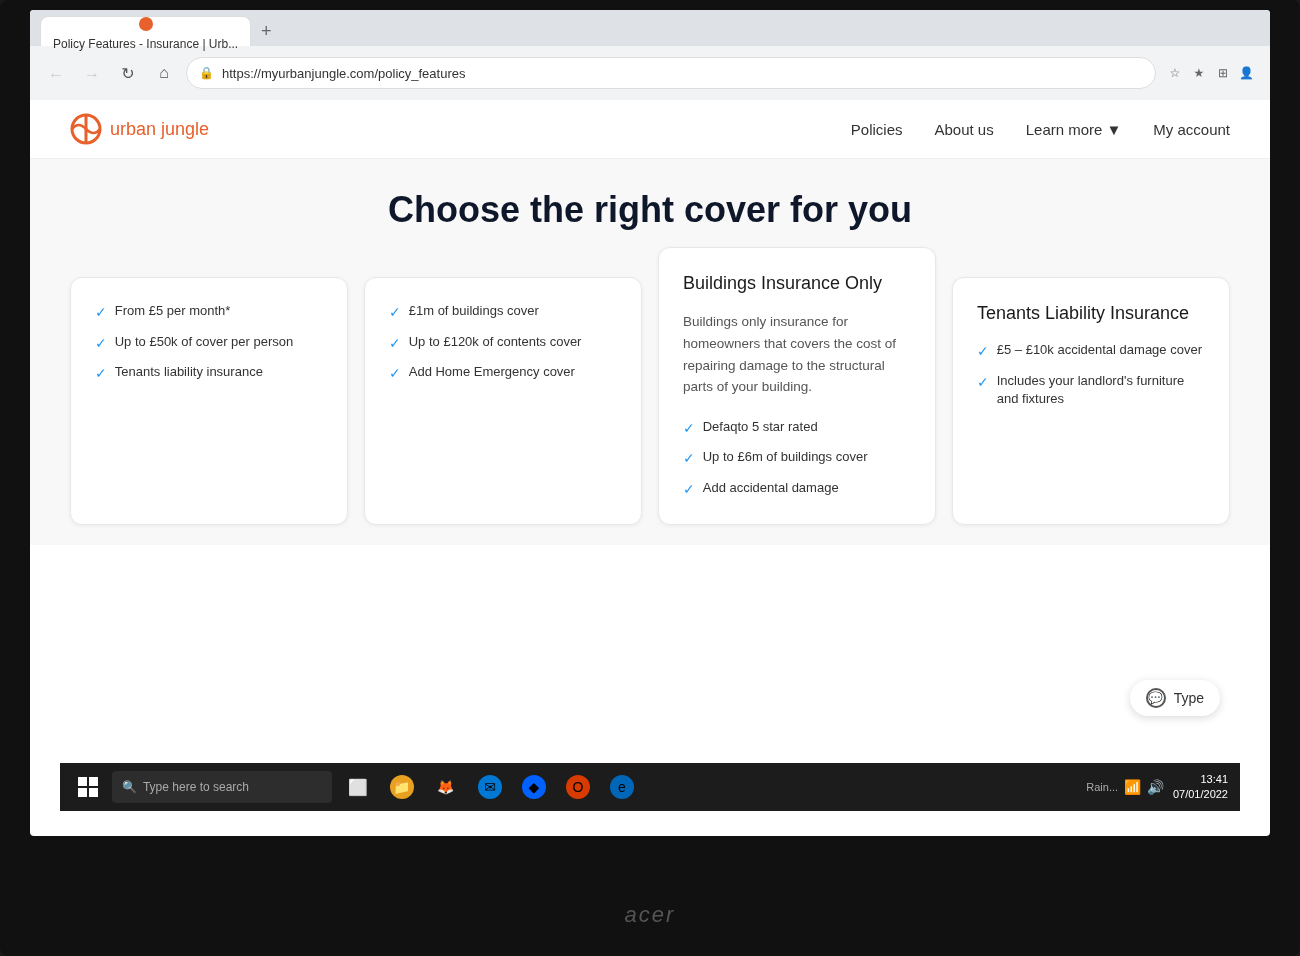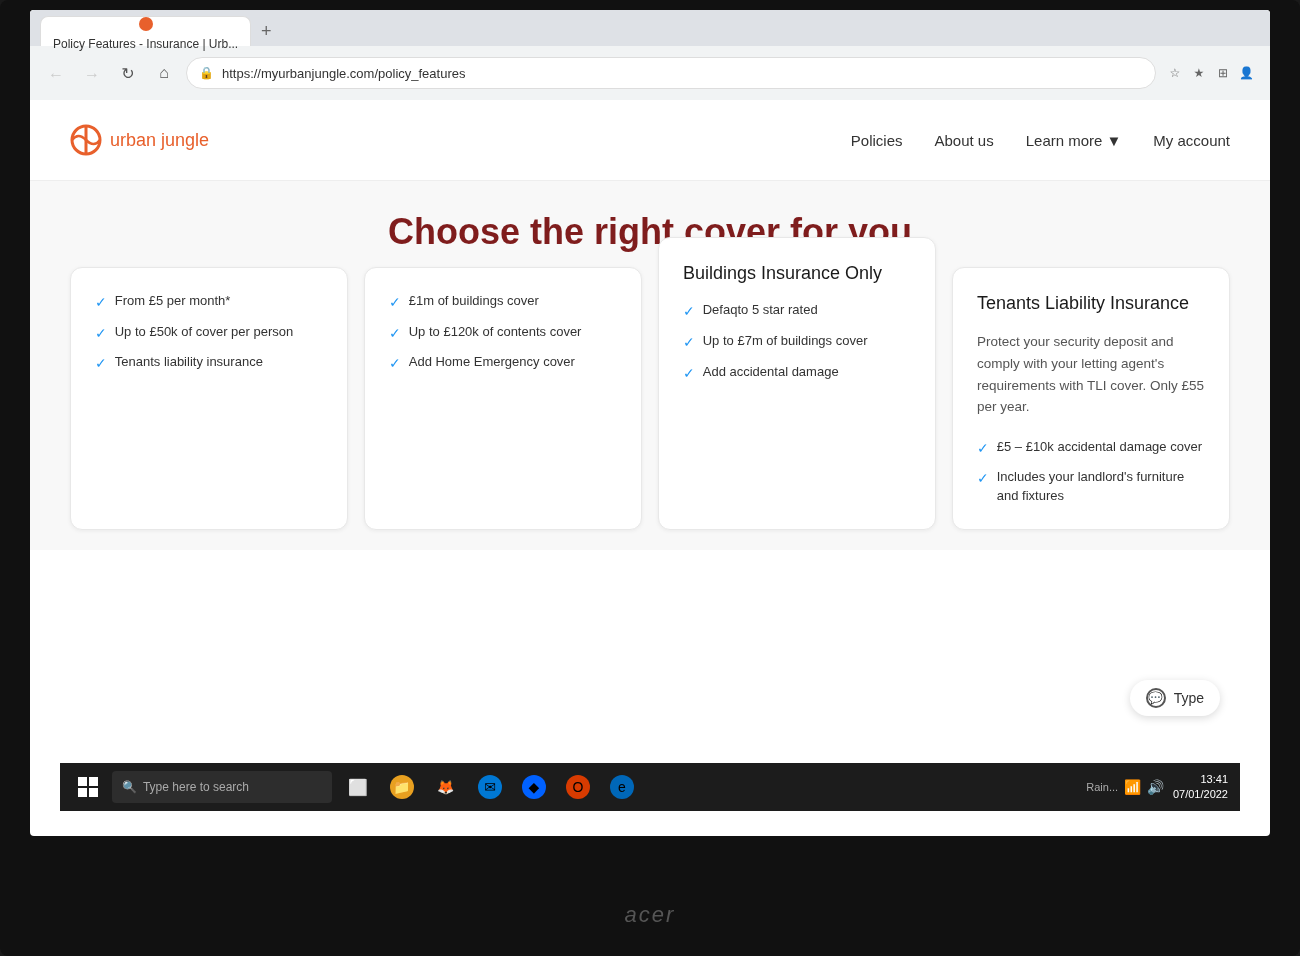--- a/index.html
+++ b/index.html
@@ -141,21 +141,21 @@
     .website-content {
       background: #fff;
       overflow: hidden;
     }
 
     
     .site-nav {
       display: flex;
       justify-content: space-between;
       align-items: center;
-      padding: 24px 40px;
+      padding: 13px 40px;
       background: #fff;
       border-bottom: 1px solid #eee;
     }
 
     .site-logo {
       display: flex;
       align-items: center;
       gap: 8px;
       color: #e8602c;
       font-size: 18px;
@@ -192,22 +192,22 @@
     
     .main-content {
       padding: 30px 40px 20px;
       background: #f8f8f8;
     }
 
     .page-title {
       text-align: center;
       font-size: 36px;
       font-weight: 700;
-      color: #7f1d1d;
-      margin-bottom: 14px;
+      color: #0f172a;
+      margin-bottom: 46px;
     }
 
     .cards-grid {
       display: grid;
       grid-template-columns: repeat(4, 1fr);
       gap: 16px;
     }
 
     .insurance-card {
       background: #fff;
@@ -502,39 +502,39 @@
               </li>
               <li class="card-feature">
                 <span class="check-icon">✓</span>
                 <span>Add Home Emergency cover</span>
               </li>
             </ul>
           </div>
 
           <div class="insurance-card card-elevated">
             <h2 class="card-title">Buildings Insurance Only</h2>
+            <p class="card-description">Buildings only insurance for homeowners that covers the cost of repairing damage to the structural parts of your building.</p>
             <ul class="card-features">
               <li class="card-feature">
                 <span class="check-icon">✓</span>
                 <span>Defaqto 5 star rated</span>
               </li>
               <li class="card-feature">
                 <span class="check-icon">✓</span>
-                <span>Up to £7m of buildings cover</span>
+                <span>Up to £6m of buildings cover</span>
               </li>
               <li class="card-feature">
                 <span class="check-icon">✓</span>
                 <span>Add accidental damage</span>
               </li>
             </ul>
           </div>
 
           <div class="insurance-card">
             <h2 class="card-title">Tenants Liability Insurance</h2>
-            <p class="card-description">Protect your security deposit and comply with your letting agent's requirements with TLI cover. Only £55 per year.</p>
             <ul class="card-features">
               <li class="card-feature">
                 <span class="check-icon">✓</span>
                 <span>£5 – £10k accidental damage cover</span>
               </li>
               <li class="card-feature">
                 <span class="check-icon">✓</span>
                 <span>Includes your landlord's furniture and fixtures</span>
               </li>
             </ul>

